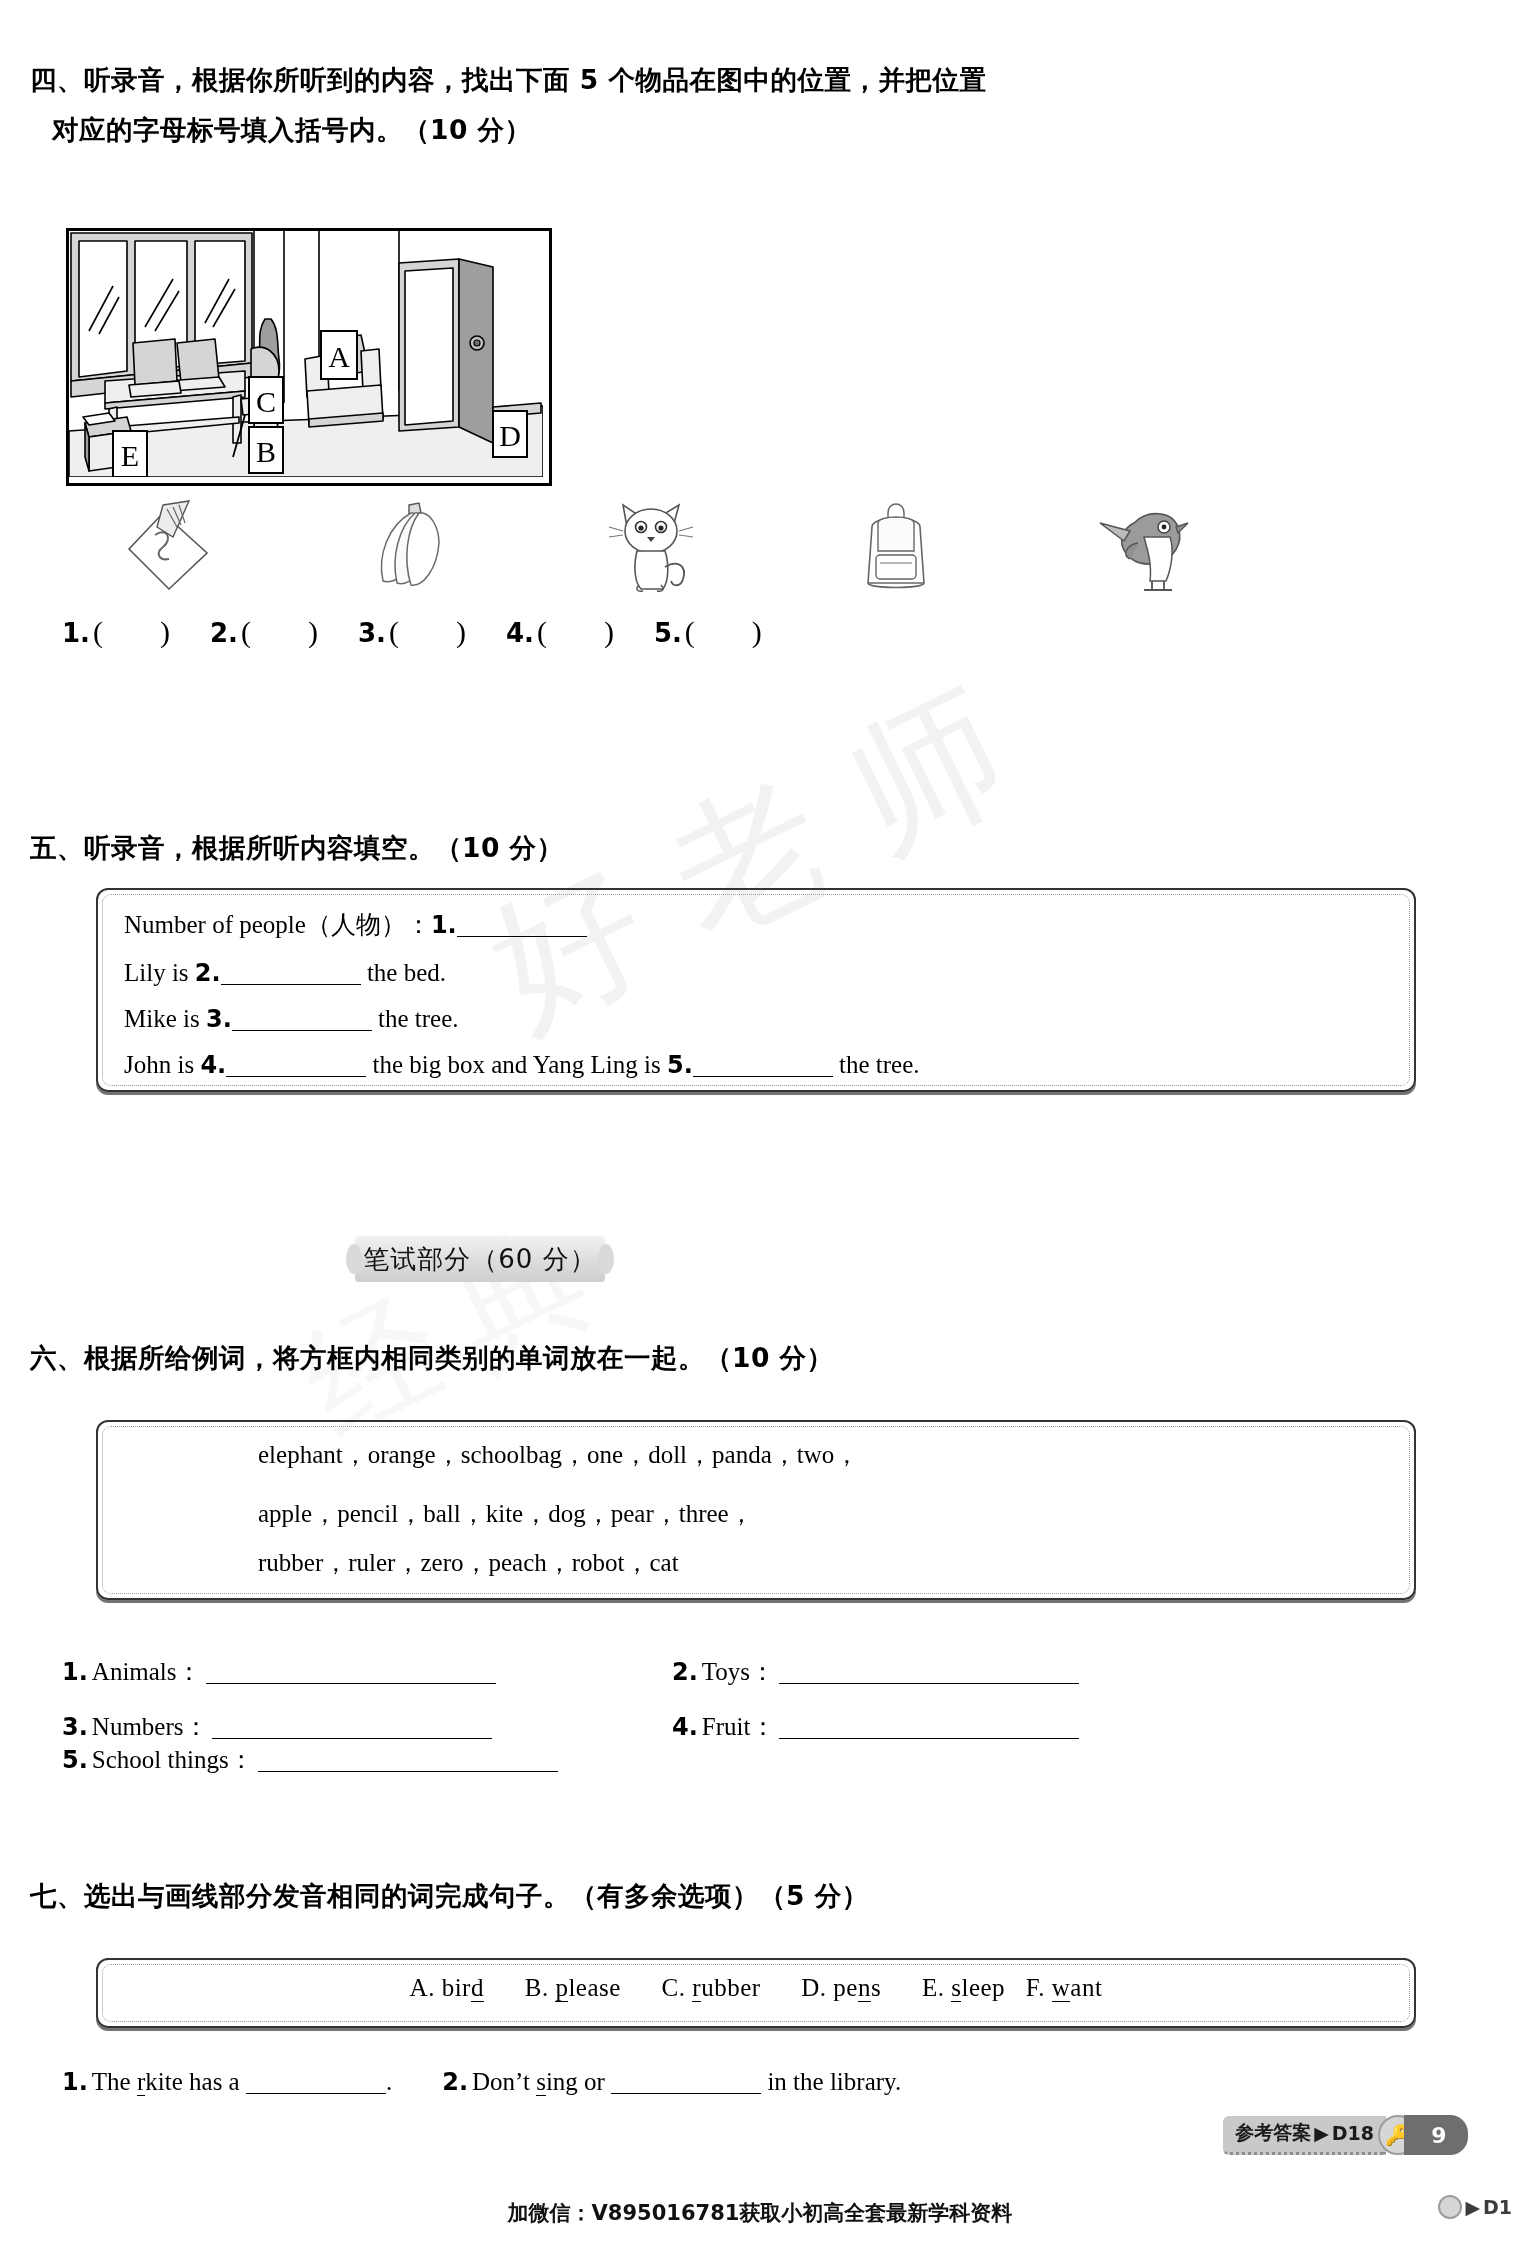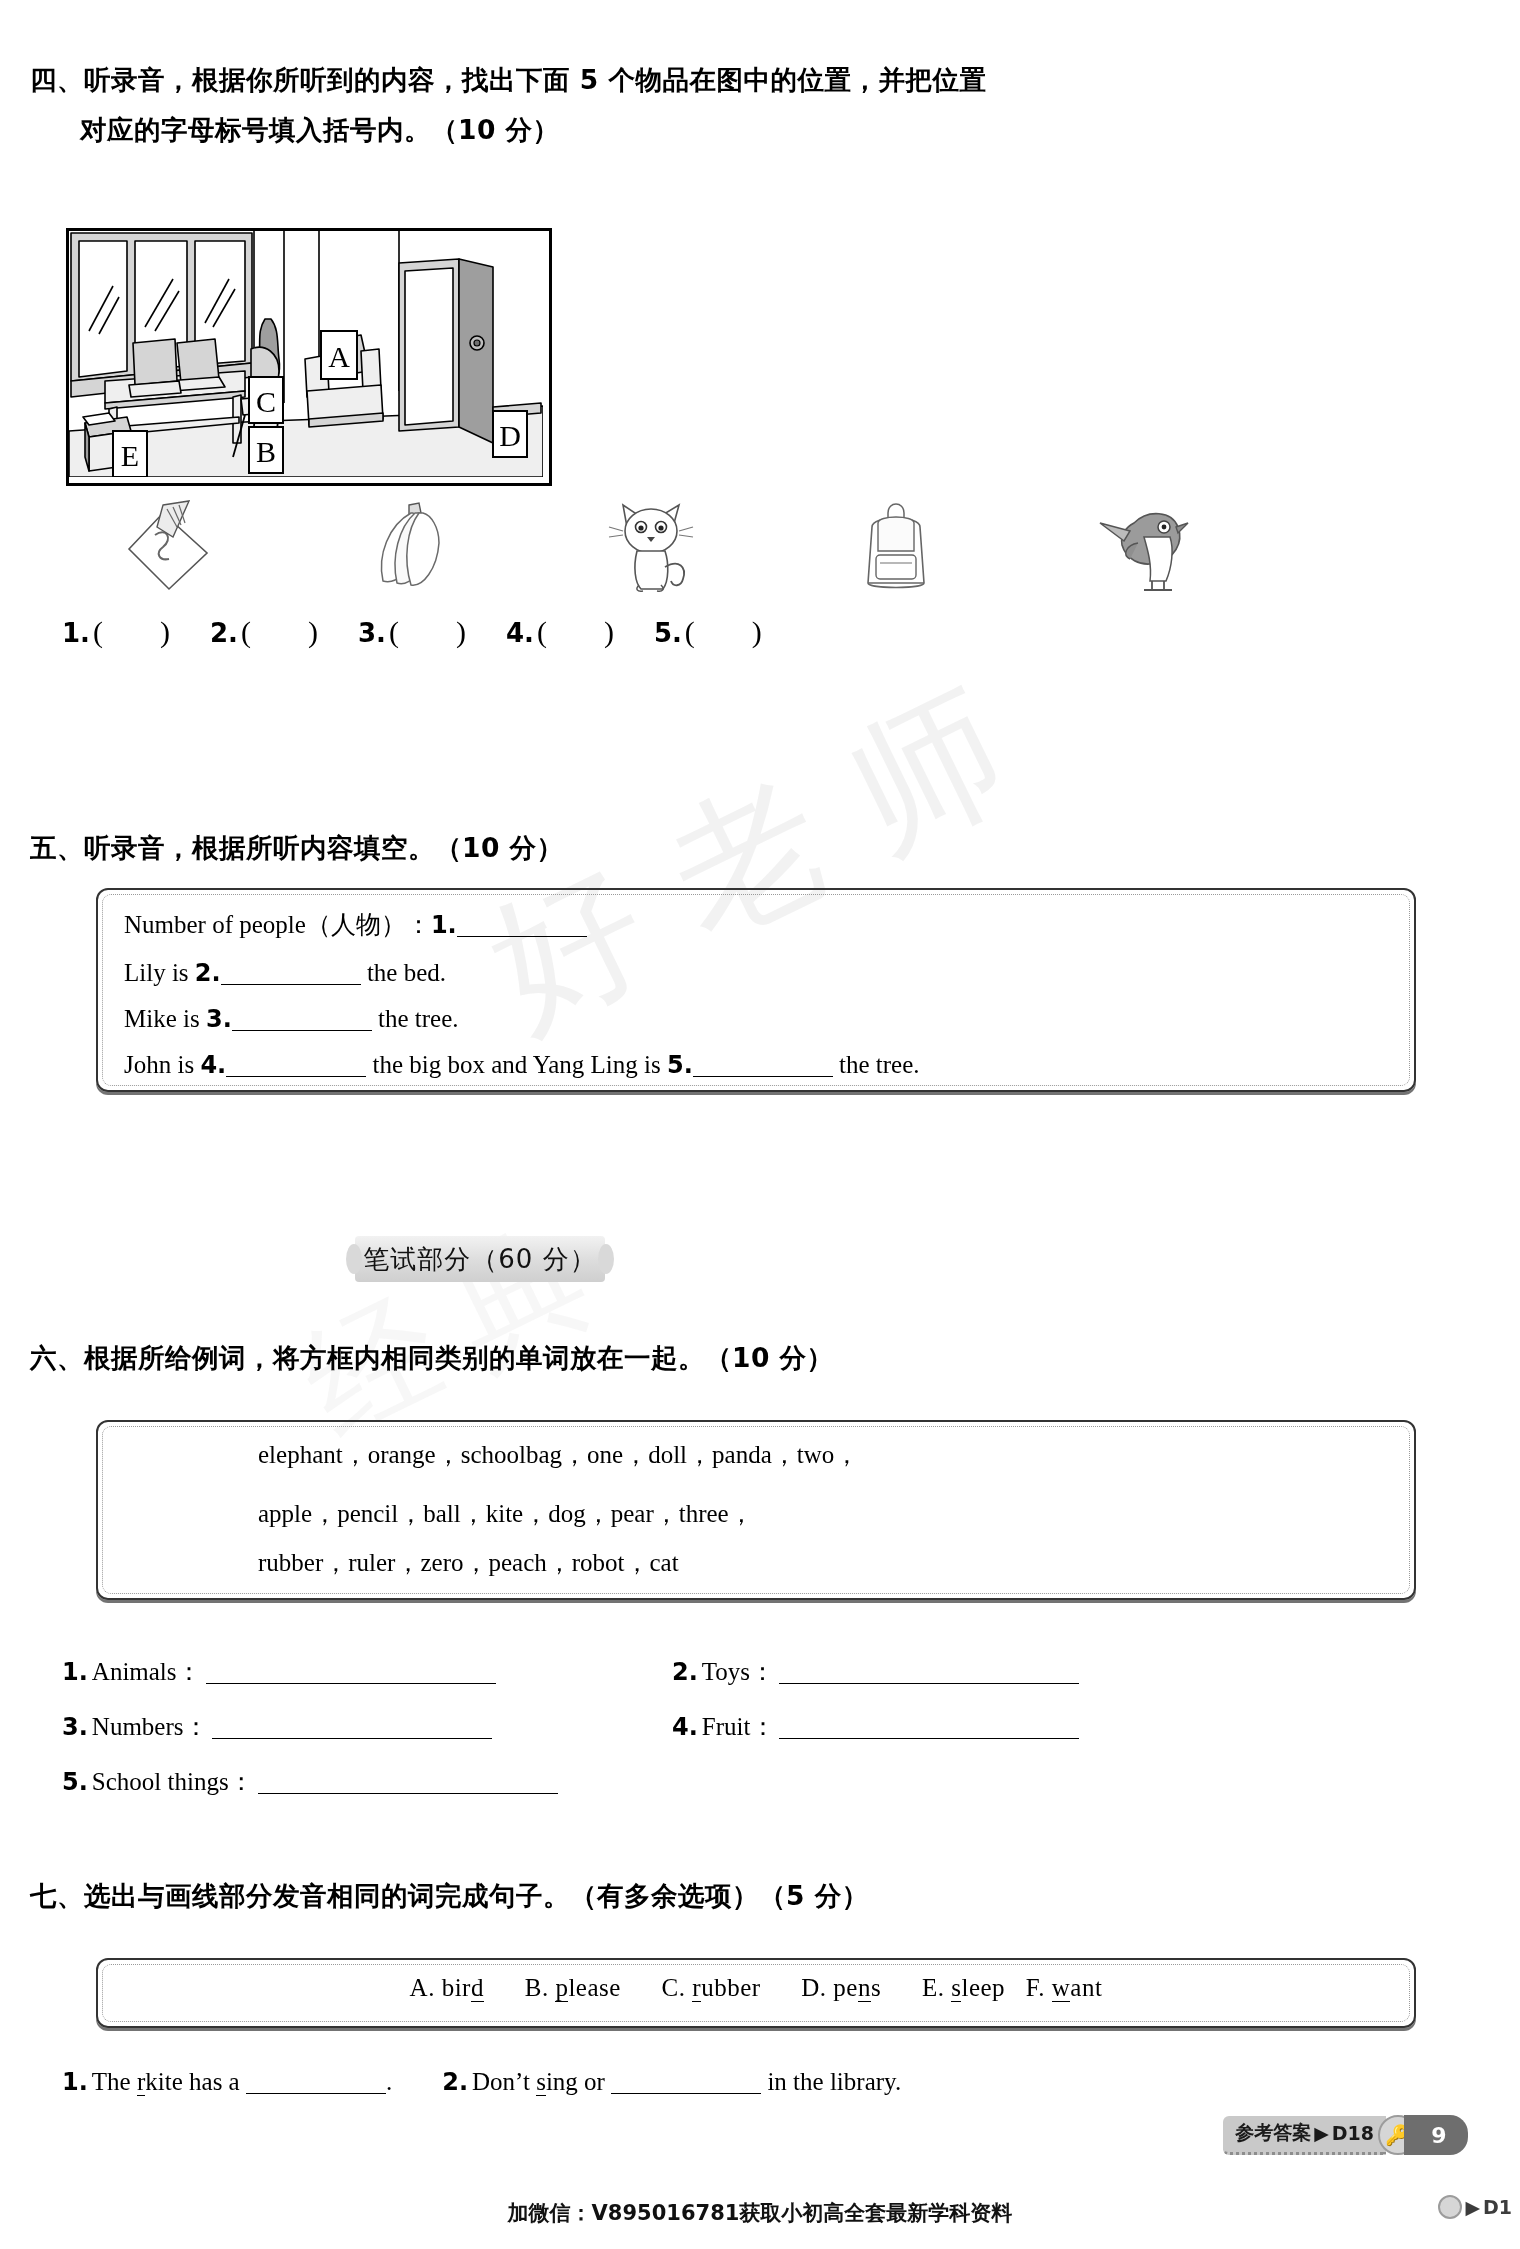--- a/index.html
+++ b/index.html
@@ -46,21 +46,21 @@
   .cn {
     font-family: "DejaVu Sans", "Liberation Sans", sans-serif;
     font-weight: bold;
     font-size: 26.5px;
     letter-spacing: .5px;
   }
   .qhead {
     position: absolute;
     z-index: 3;
   }
-  .qhead .ln2 { display:block; margin-top: 14px; margin-left: 50px; }
+  .qhead .ln2 { display:block; margin-top: 14px; margin-left: 22px; }
   .en {
     font-family: "Liberation Serif", "DejaVu Serif", serif;
     font-size: 25px;
   }
   .num { font-family: "DejaVu Sans", sans-serif; font-weight: bold; font-size: 24px; }
 
   
   .illus {
     position: absolute;
     left: 66px; top: 228px;
@@ -447,21 +447,21 @@
         <span class="num">1.</span>
         <span class="en">Animals：</span>
         <span class="fillline" style="width:290px;"></span>
       </div>
       <div>
         <span class="num">2.</span>
         <span class="en">Toys：</span>
         <span class="fillline" style="width:300px;"></span>
       </div>
     </div>
-    <div style="display:flex; margin-bottom:22px;">
+    <div style="display:flex; ">
       <div style="width:610px;">
         <span class="num">3.</span>
         <span class="en">Numbers：</span>
         <span class="fillline" style="width:280px;"></span>
       </div>
       <div>
         <span class="num">4.</span>
         <span class="en">Fruit：</span>
         <span class="fillline" style="width:300px;"></span>
       </div>

